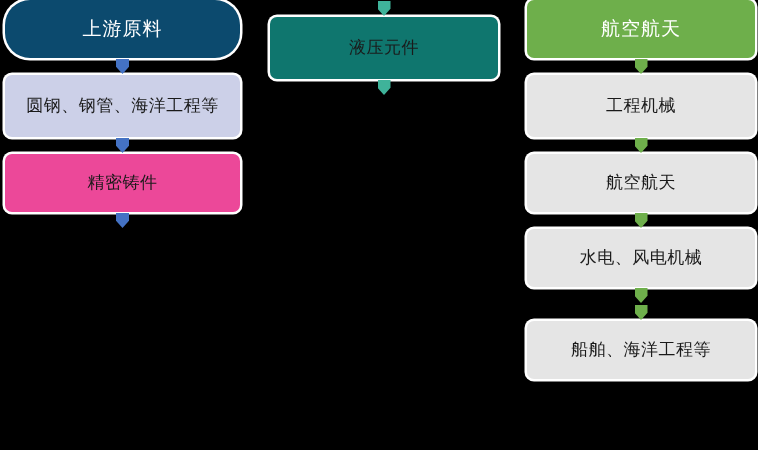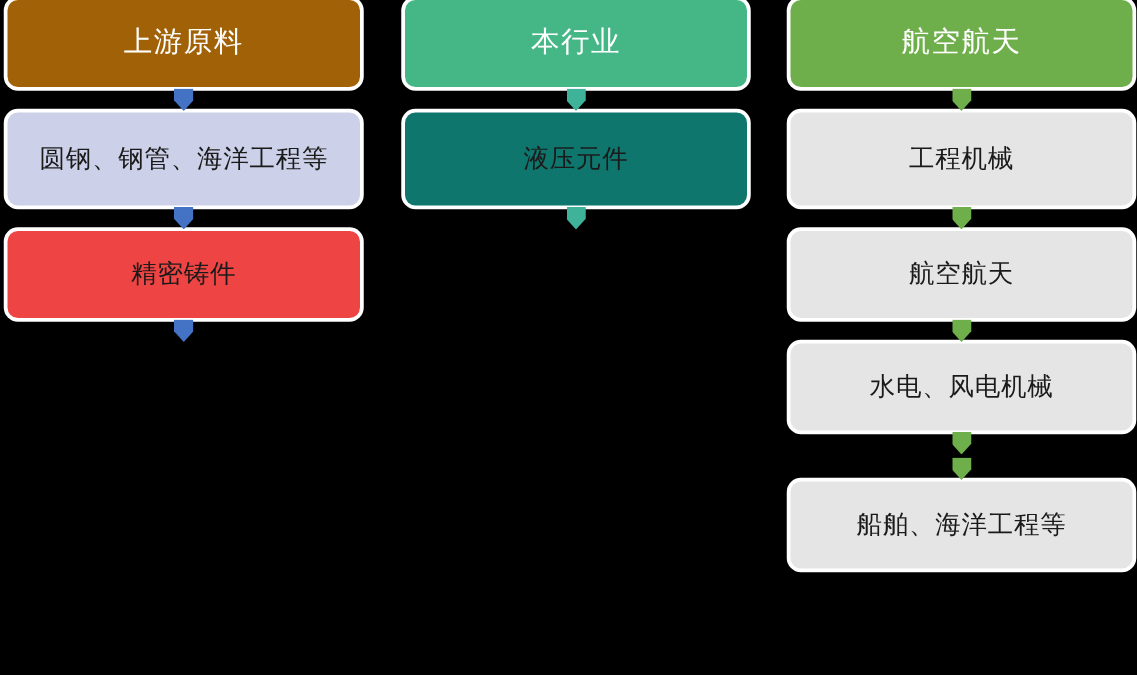--- a/index.html
+++ b/index.html
@@ -41,32 +41,32 @@
     padding: 4px 10px;
     box-shadow: 0 0 0 2.5px #ffffff;
     -webkit-font-smoothing: antialiased;
   }
   .header {
     height: 58px;
     color: #ffffff;
     font-size: 19px;
     letter-spacing: 1px;
   }
-  .header.blue  { background: #a16207; }
+  .header.blue  { background: #0c4a6e; border-radius: 25px; }
   .header.teal  { background: #45b786; }
   .header.green { background: #6eaf4b; }
 
   .item {
     height: 58px;
     color: #1a1a1a;
     font-size: 17px;
     letter-spacing: 0.5px;
   }
   .item.lavender { background: #ccd0e8; }
-  .item.bluegray { background: #ef4444; }
+  .item.bluegray { background: #ec4899; }
   .item.palecyan { background: #0f766e; }
   .item.palemint { background: #e5e5e5; }
 
   .item.tall { height: 62px; }
 
   .arrow-wrap {
     height: 17px;
     display: flex;
     align-items: center;
     justify-content: center;
@@ -94,21 +94,20 @@
     <div class="arrow-wrap">
       <div class="arrow blue"></div>
     </div>
     <div class="node item bluegray">精密铸件</div>
     <div class="arrow-wrap">
       <div class="arrow blue"></div>
     </div>
   </div>
 
   <div class="column col-industry">
-    <div class="node header teal">本行业</div>
     <div class="arrow-wrap">
       <div class="arrow teal"></div>
     </div>
     <div class="node item palecyan tall">液压元件</div>
     <div class="arrow-wrap">
       <div class="arrow teal"></div>
     </div>
   </div>
 
   <div class="column col-downstream">

